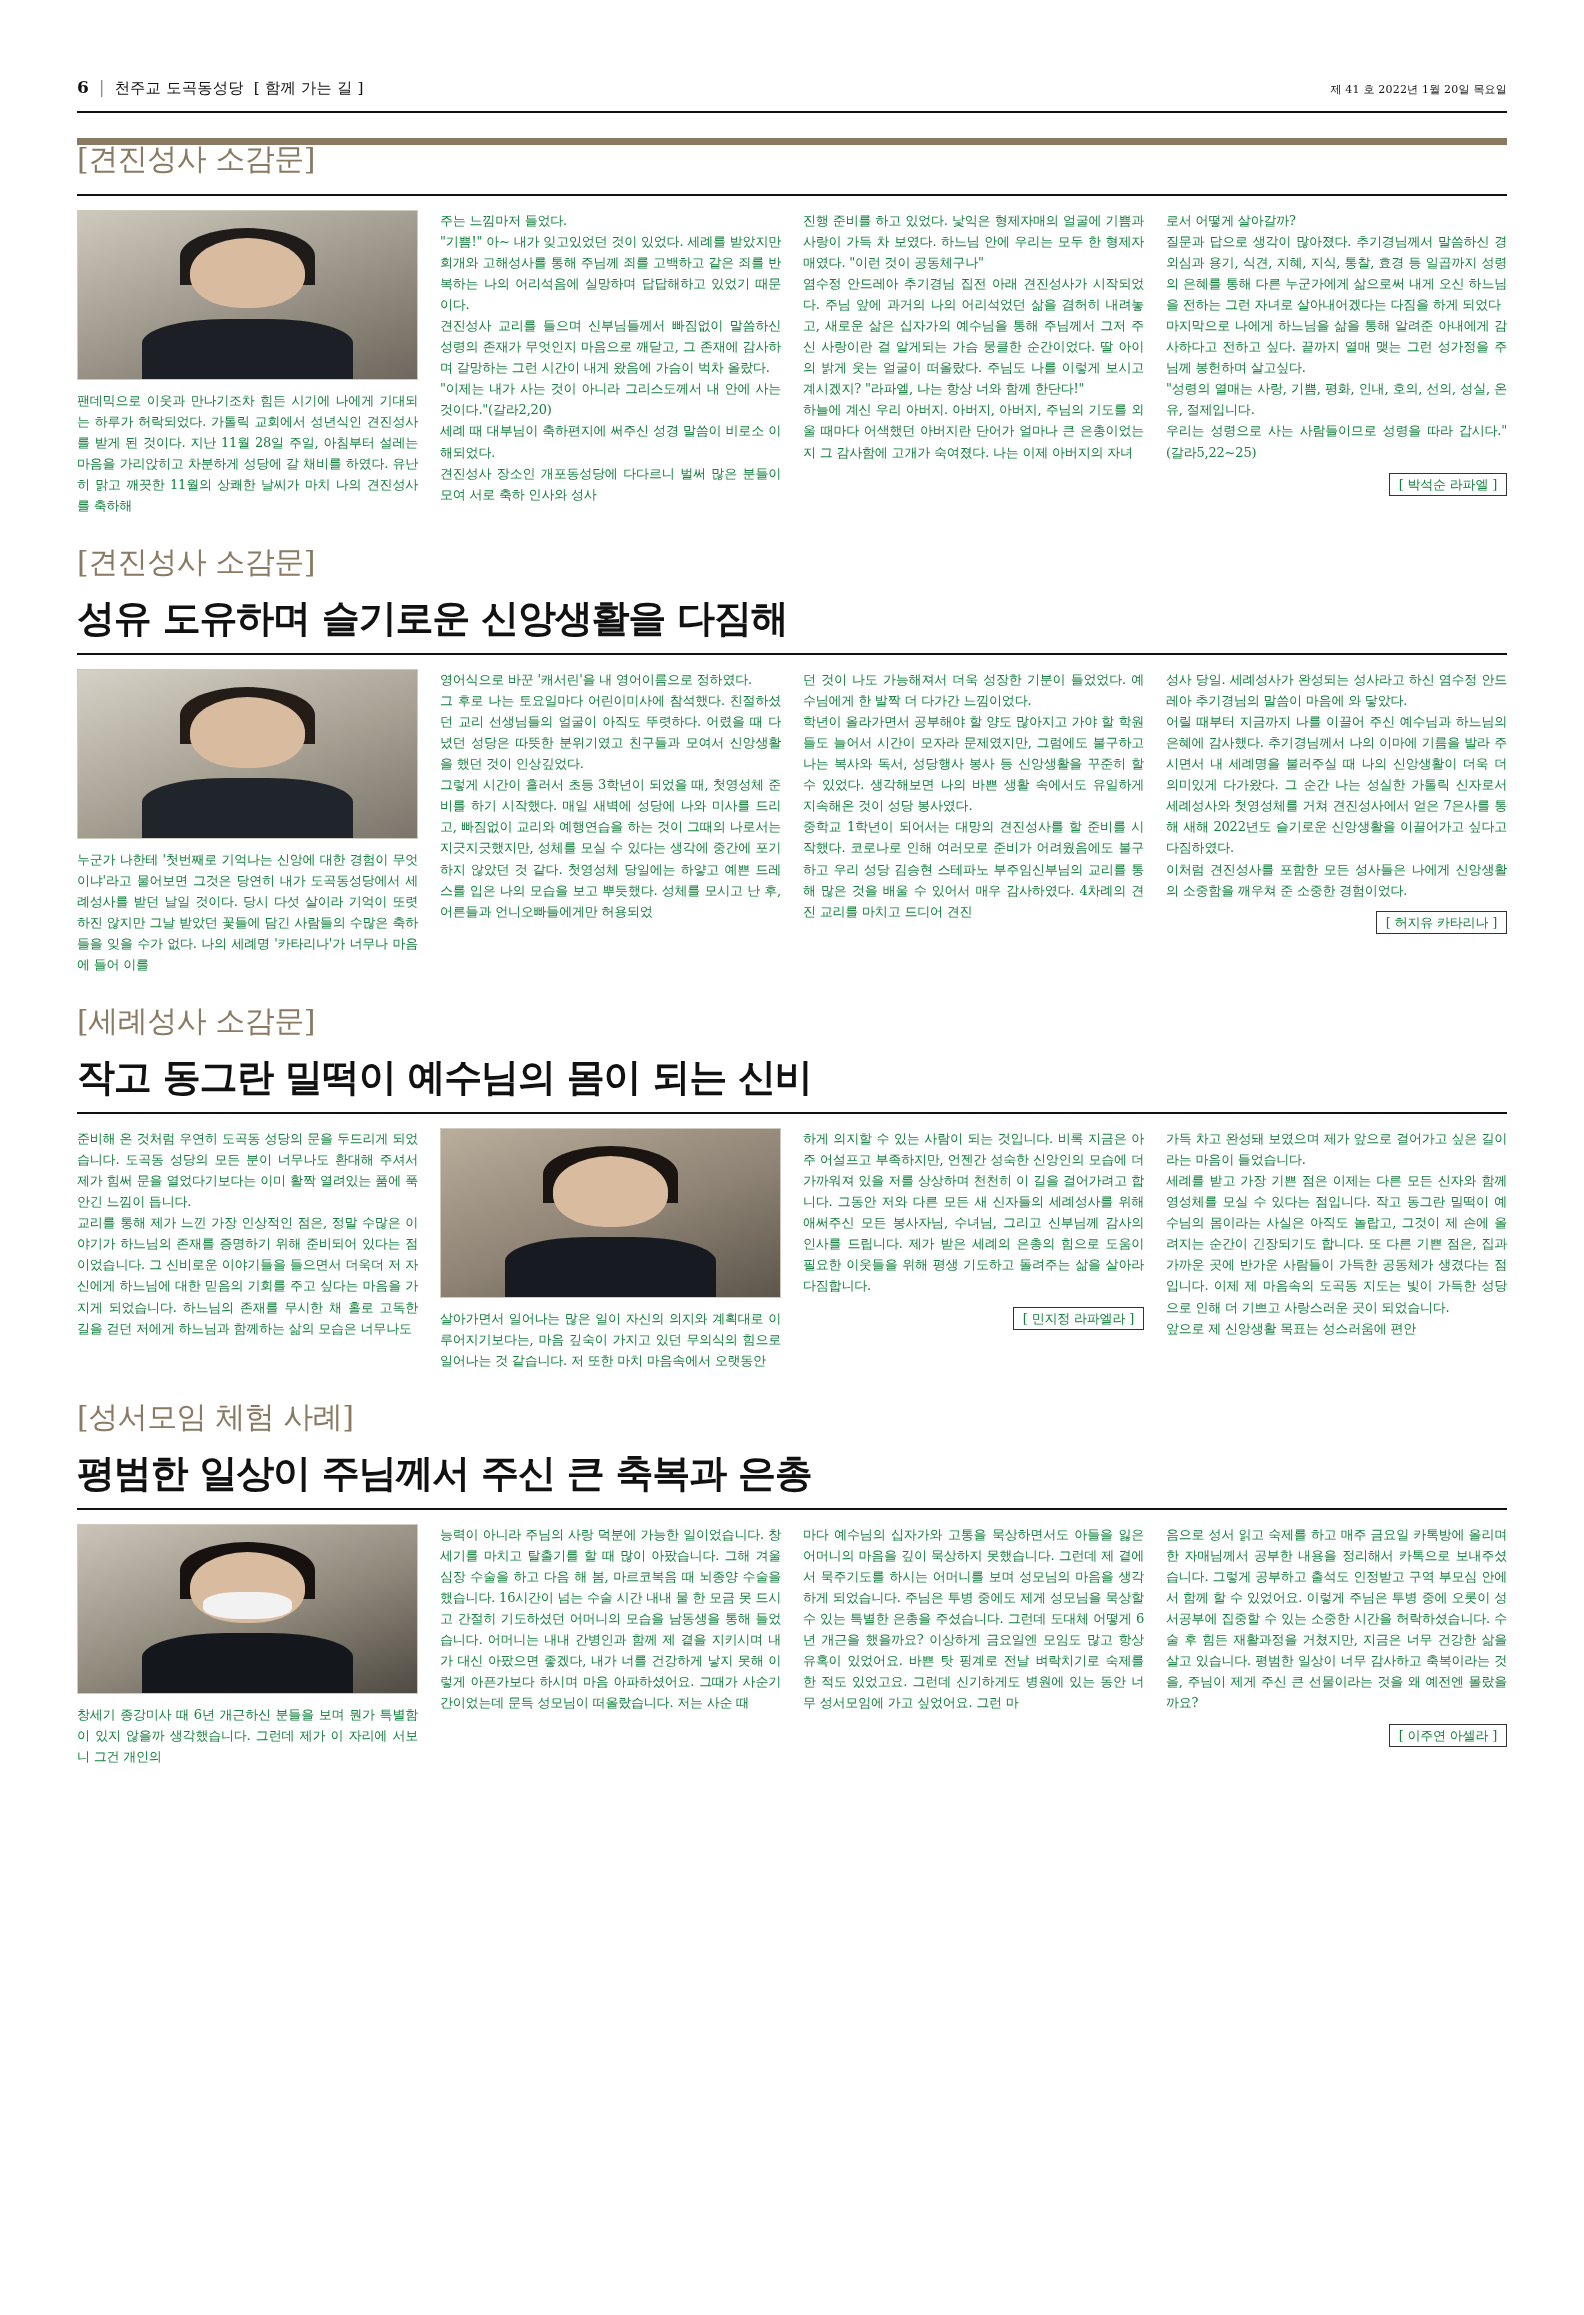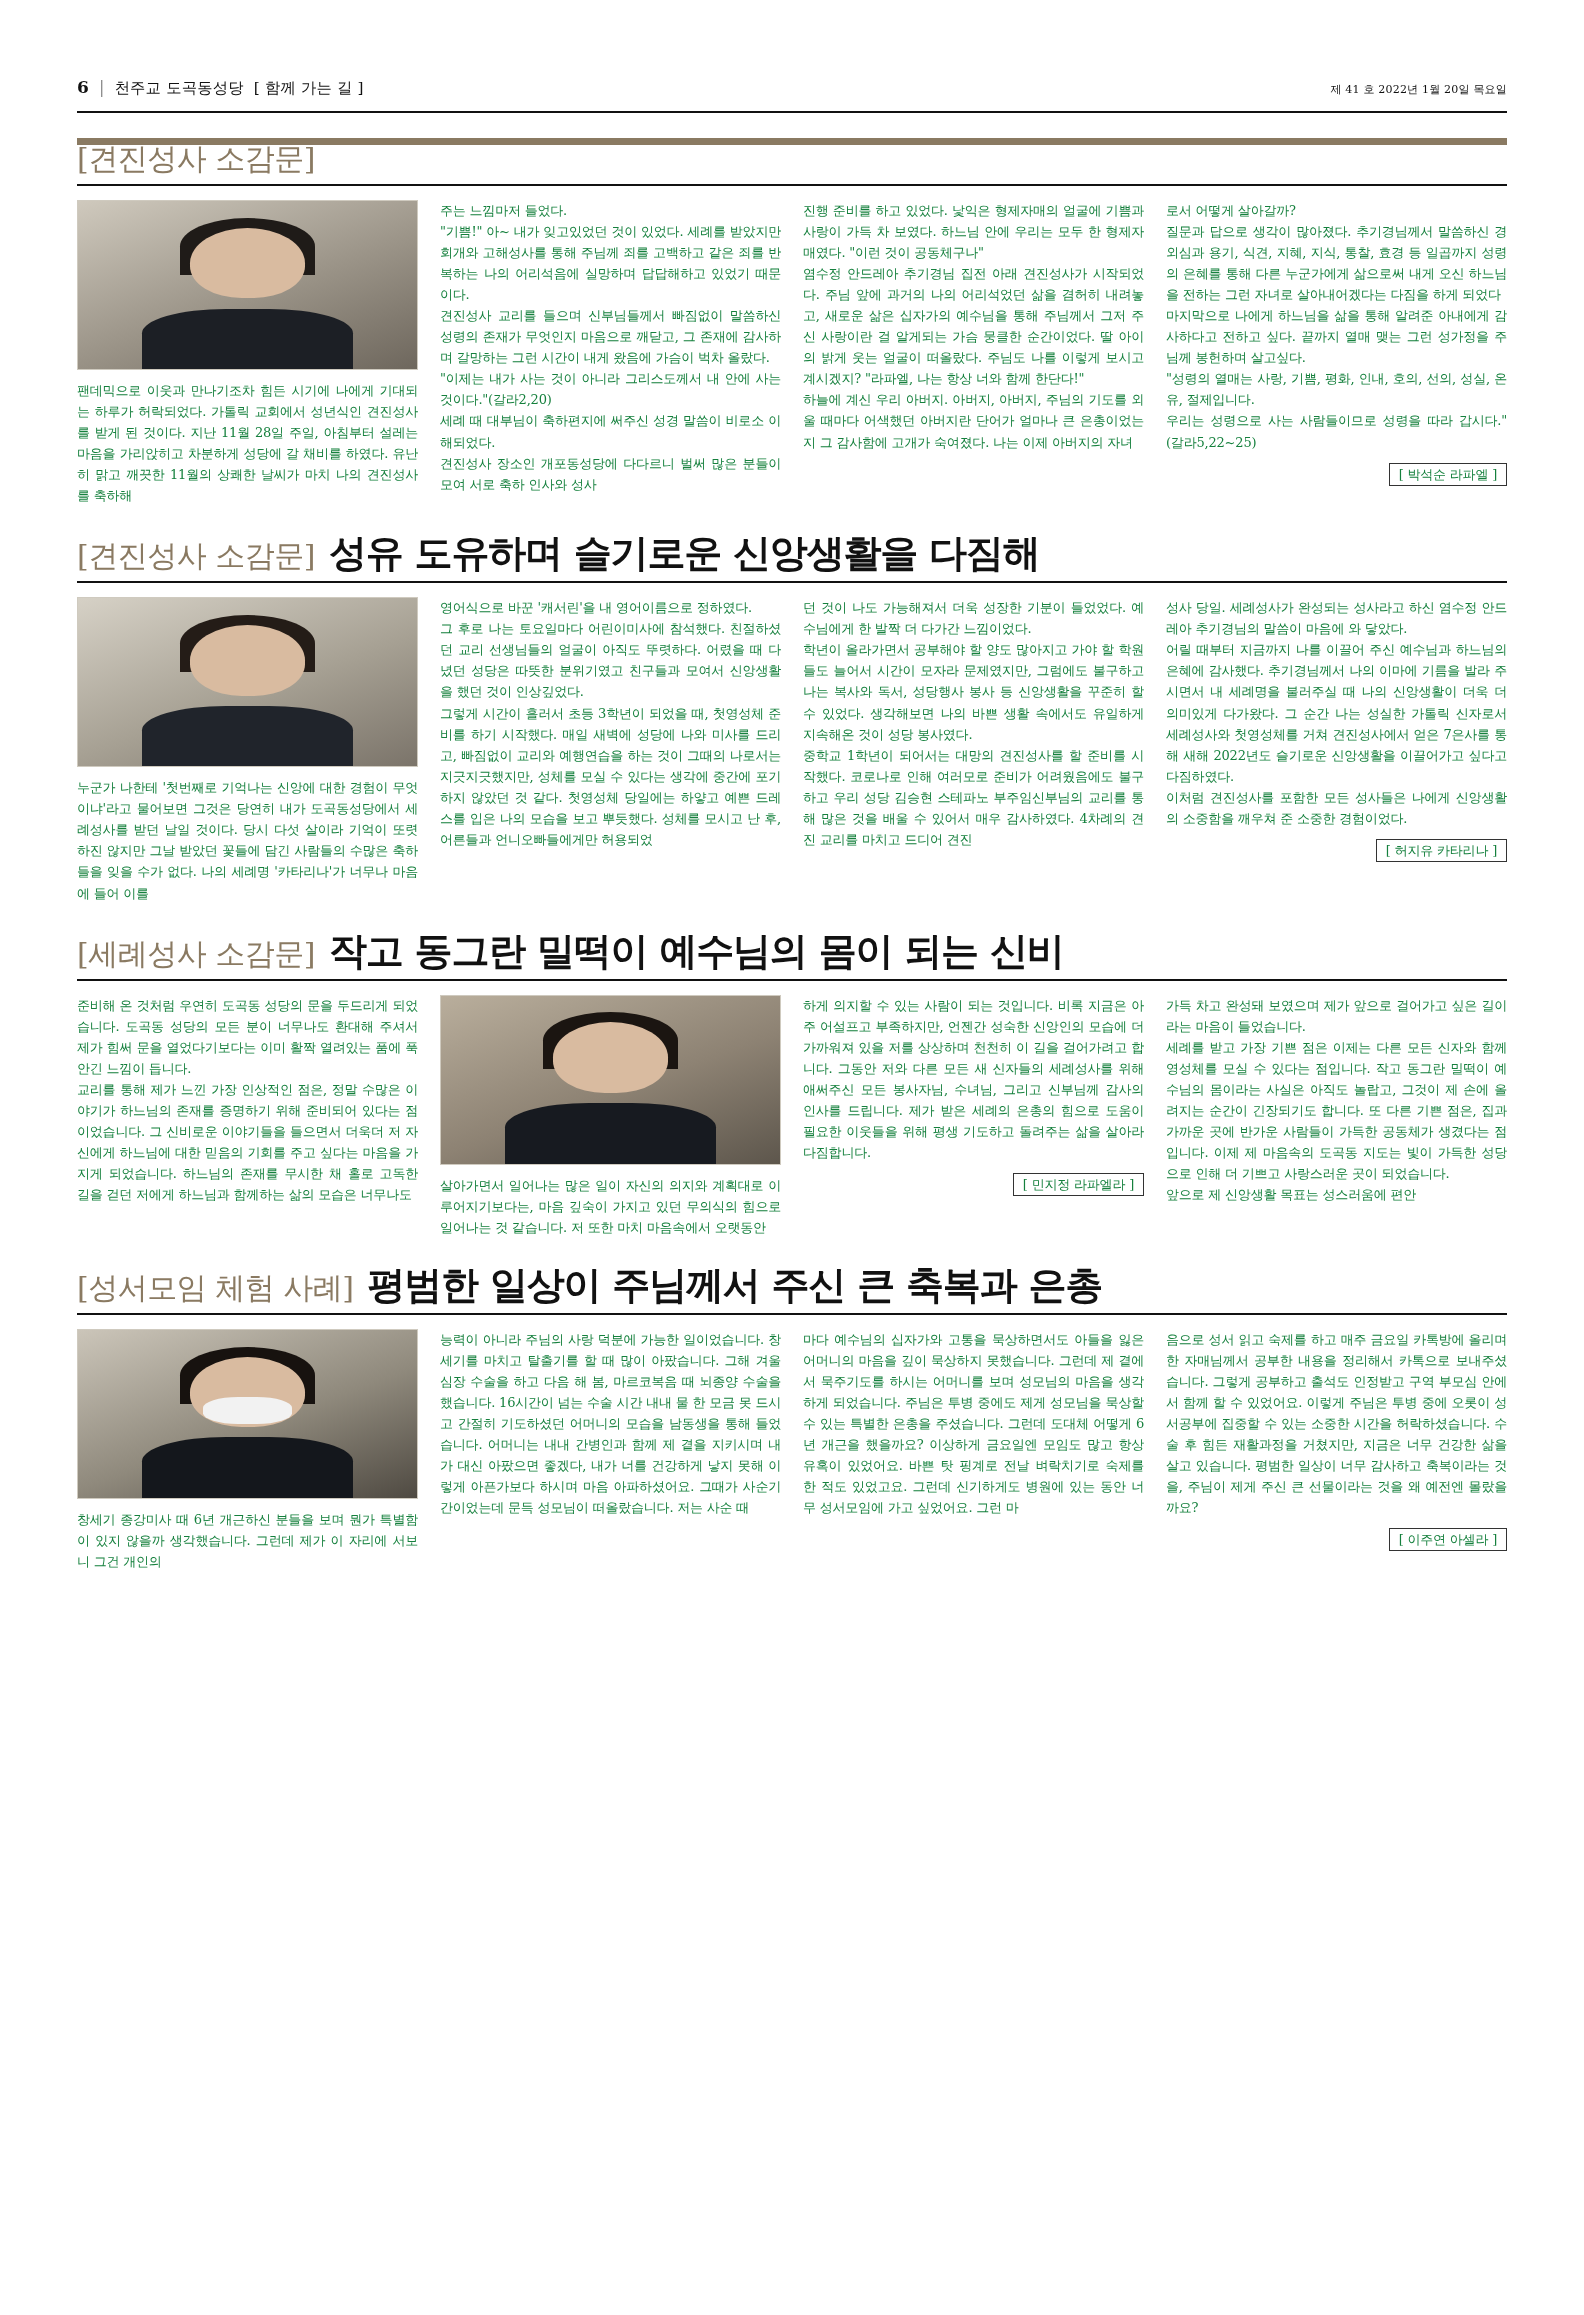--- a/index.html
+++ b/index.html
@@ -44,21 +44,22 @@
   .rule-thin {
     height: 2px; background: #111; width: 100%;
   }
 
   
   .article { padding-top: 16px; }
   .headline-row {
     display: flex;
     align-items: baseline;
     gap: 14px;
-    padding: 10px 0 4px 0;
+    padding: 10px 0 14px 0;
+    flex-direction: column;
   }
   .kicker {
     font-size: 30px;
     color: #8a7a62;
     white-space: nowrap;
     letter-spacing: -0.5px;
   }
   .headline {
     font-size: 38px;
     font-weight: bold;

